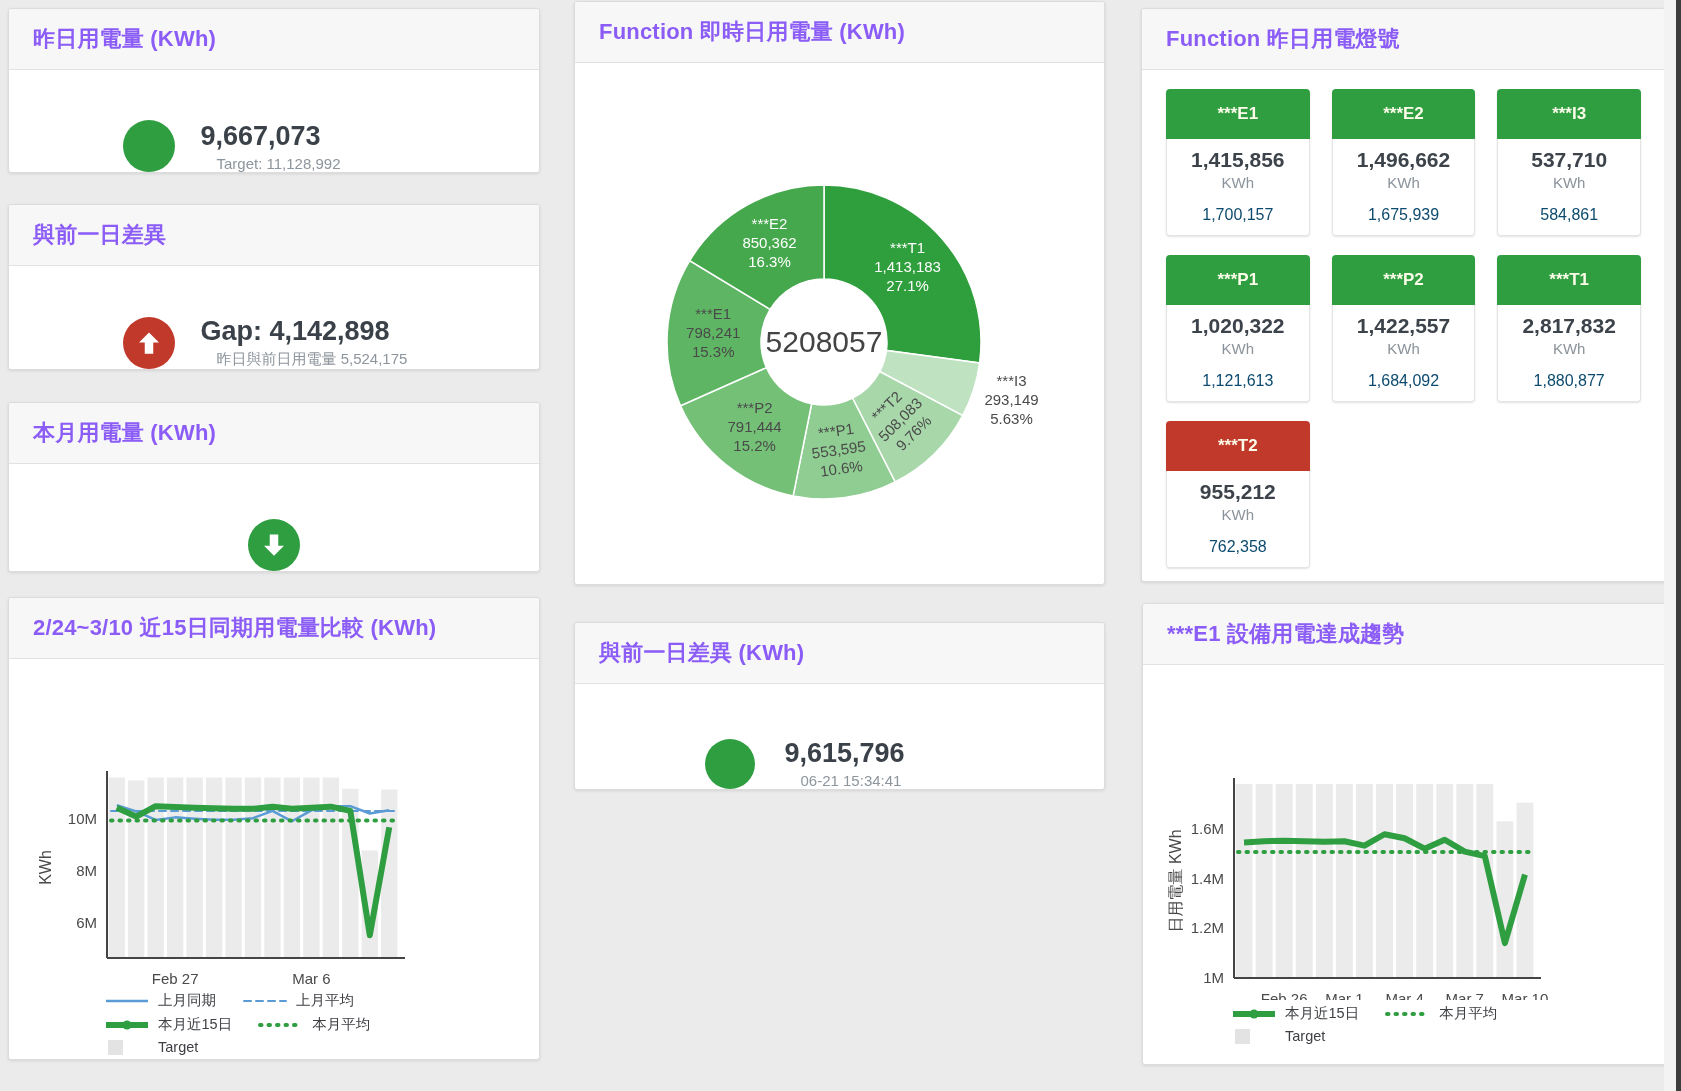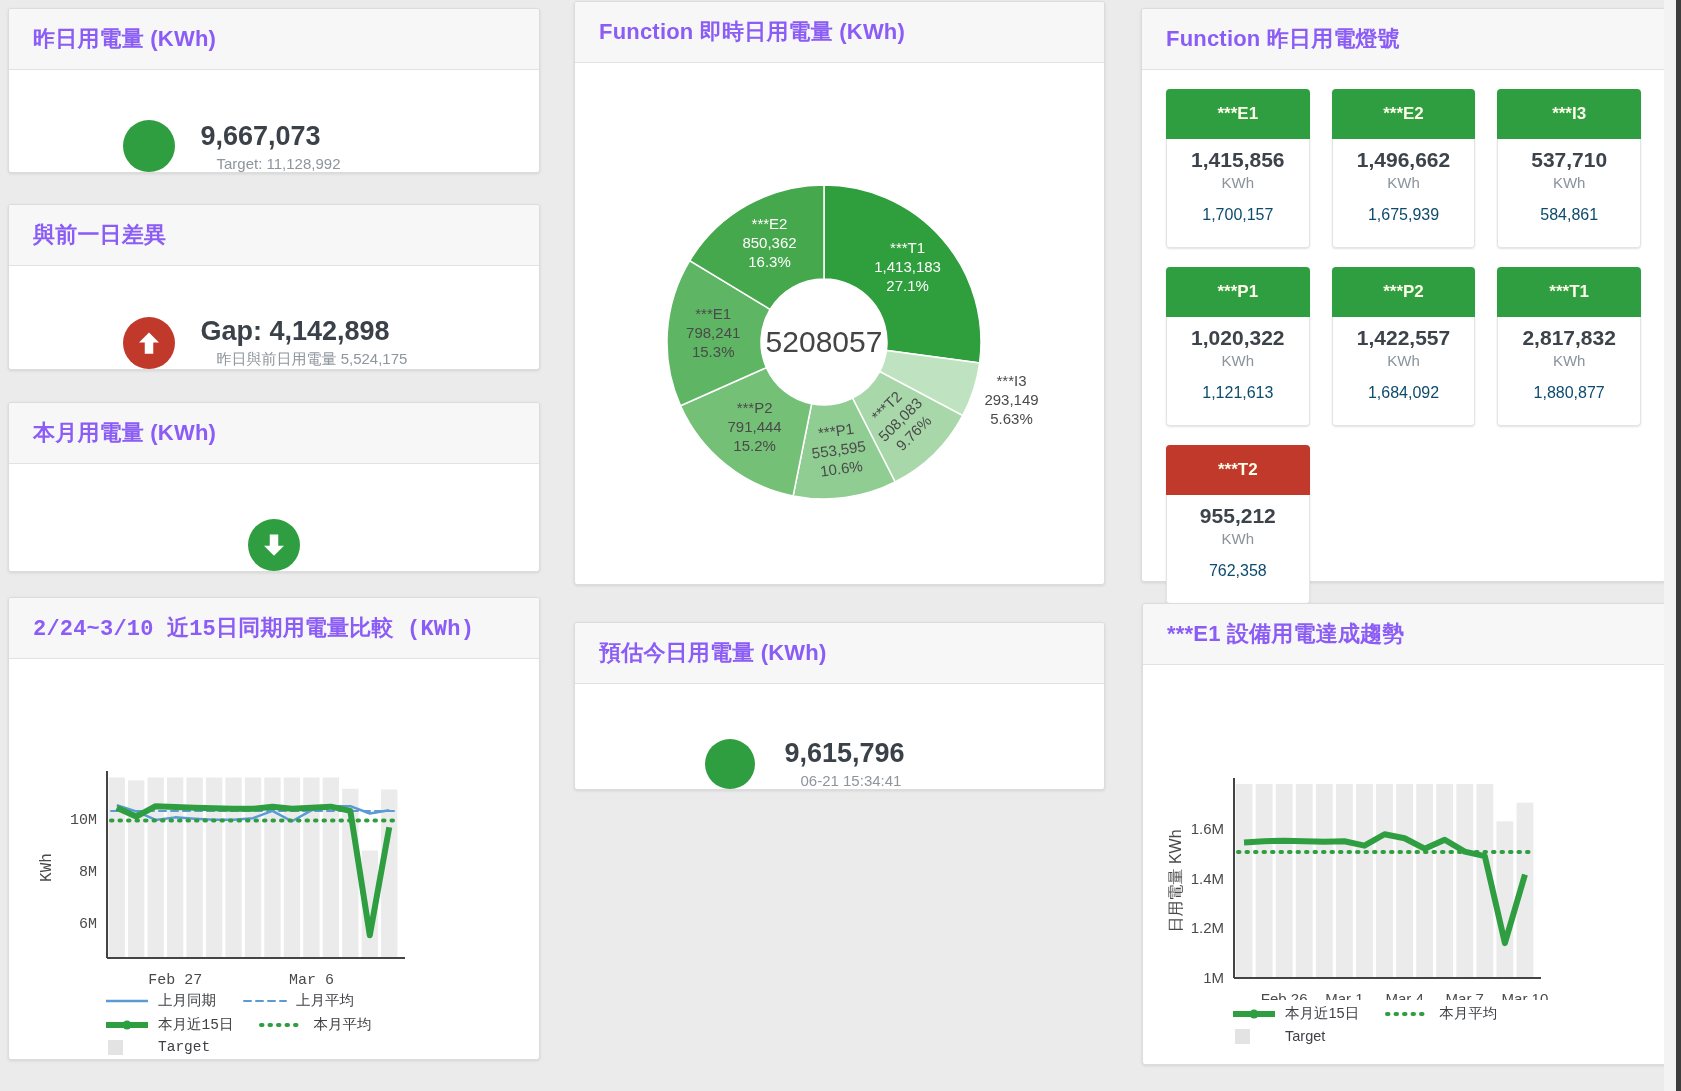--- a/index.html
+++ b/index.html
@@ -22,21 +22,21 @@
   .stat-sub { font-size:15px; color:#8d959d; margin-top:3px;margin-left:16px; }
   .arrow-svg { width:30px; height:30px; }
   
   .tile-grid { position:absolute; left:24px; right:24px; top:19px;
     display:grid; grid-template-columns:repeat(3,1fr); column-gap:22px; row-gap:19px; }
   .tile { border-radius:4px; box-shadow:0 1px 2px rgba(0,0,0,.12); }
   .tile-head { height:50px; border-radius:4px 4px 0 0; display:flex;
     align-items:center; justify-content:center; color:#fdfdea;
     font-size:17px; font-weight:700; }
   .tile-body { background:#fff; border:1px solid #e4e4e4; border-top:none;
-    border-radius:0 0 4px 4px; text-align:center; padding:9px 4px 23px; }
+    border-radius:0 0 4px 4px; text-align:center; padding:9px 4px 11px; }
   .tile-value { font-size:21px; font-weight:700; color:#3c434a; }
   .tile-unit { font-size:15px; color:#8b939b; margin-top:2px; }
   .tile-target { font-size:16px; color:#0c4a6e; margin-top:15px; }
   
   .tick { font-size:15px; fill:#4a4a4a; }
   .axis-title { font-size:16px; fill:#4a4a4a; }
   
   .legend { position:absolute; display:flex; flex-direction:column; gap:5px; }
   .legend-row { display:flex; gap:26px; }
   .legend-item { display:flex; align-items:center; gap:8px; }
@@ -92,21 +92,21 @@
       <div class="stat-row">
         <div class="stat-circle" style="background:#2f9e41;">
           <svg class="arrow-svg" viewBox="0 0 24 24">
               <path d="M12 20.5 L4 12.5 H8.6 V3.5 H15.4 V12.5 H20 Z" fill="#fff"></path>
             </svg>
         </div>
       </div>
     </div>
   </div>
 
-  <div class="panel" style="left:8px;top:597px;width:532px;height:463px;font-family:Liberation Mono, monospace;">
+  <div class="panel" style="left:8px;top:597px;width:532px;height:463px;">
     <div class="panel-header">
       <div class="panel-title">2/24~3/10 近15日同期用電量比較 (KWh)</div>
     </div>
     <div class="panel-body">
       <svg id="chart-compare" width="530" height="330">
           <rect x="99.55733333333333" y="118.52086330935253" width="16.351999999999997" height="180.47913669064747" fill="#ebebeb"></rect>
           <rect x="119.024" y="121.38561151079136" width="16.351999999999997" height="177.61438848920864" fill="#ebebeb"></rect>
           <rect x="138.49066666666667" y="118.52086330935253" width="16.351999999999997" height="180.47913669064747" fill="#ebebeb"></rect>
           <rect x="157.95733333333334" y="118.52086330935253" width="16.351999999999997" height="180.47913669064747" fill="#ebebeb"></rect>
           <rect x="177.424" y="118.52086330935253" width="16.351999999999997" height="180.47913669064747" fill="#ebebeb"></rect>
@@ -195,21 +195,21 @@
           <text x="138.22284332590036" y="255.96995311523597" text-anchor="middle" fill="#4a4a4a" font-size="15" font-weight="400"><tspan x="138.22284332590036" dy="0">***E1</tspan><tspan x="138.22284332590036" dy="19">798,241</tspan><tspan x="138.22284332590036" dy="19">15.3%</tspan></text>
           <path d="M114.73600999156739,197.62321592115165 A157,157 0 0 1 248.99999999999997,122 L248.99999999999997,216 A63,63 0 0 0 195.12336706667992,246.3456216753666 Z" fill="#46a84d" stroke="#ffffff" stroke-width="1.5"></path>
           <text x="194.5264441130398" y="166.2858246737831" text-anchor="middle" fill="#ffffff" font-size="15" font-weight="400"><tspan x="194.5264441130398" dy="0">***E2</tspan><tspan x="194.5264441130398" dy="19">850,362</tspan><tspan x="194.5264441130398" dy="19">16.3%</tspan></text>
           <text x="249" y="289" text-anchor="middle" fill="#444" font-size="30">5208057</text>
         </svg>
     </div>
   </div>
 
   <div class="panel" style="left:574px;top:622px;width:531px;height:168px;">
     <div class="panel-header">
-      <div class="panel-title">預估今日用電量 (KWh)</div>
+      <div class="panel-title">與前一日差異 (KWh)</div>
     </div>
     <div class="panel-body">
       <div class="stat-row" style="gap:30px;">
         <div class="stat-circle" style="background:#2f9e41;width:50px;height:50px;"></div>
         <div class="stat-texts" style="min-width:190px;">
           <div class="stat-value">9,615,796</div>
           <div class="stat-sub">06-21 15:34:41</div>
         </div>
       </div>
     </div>

